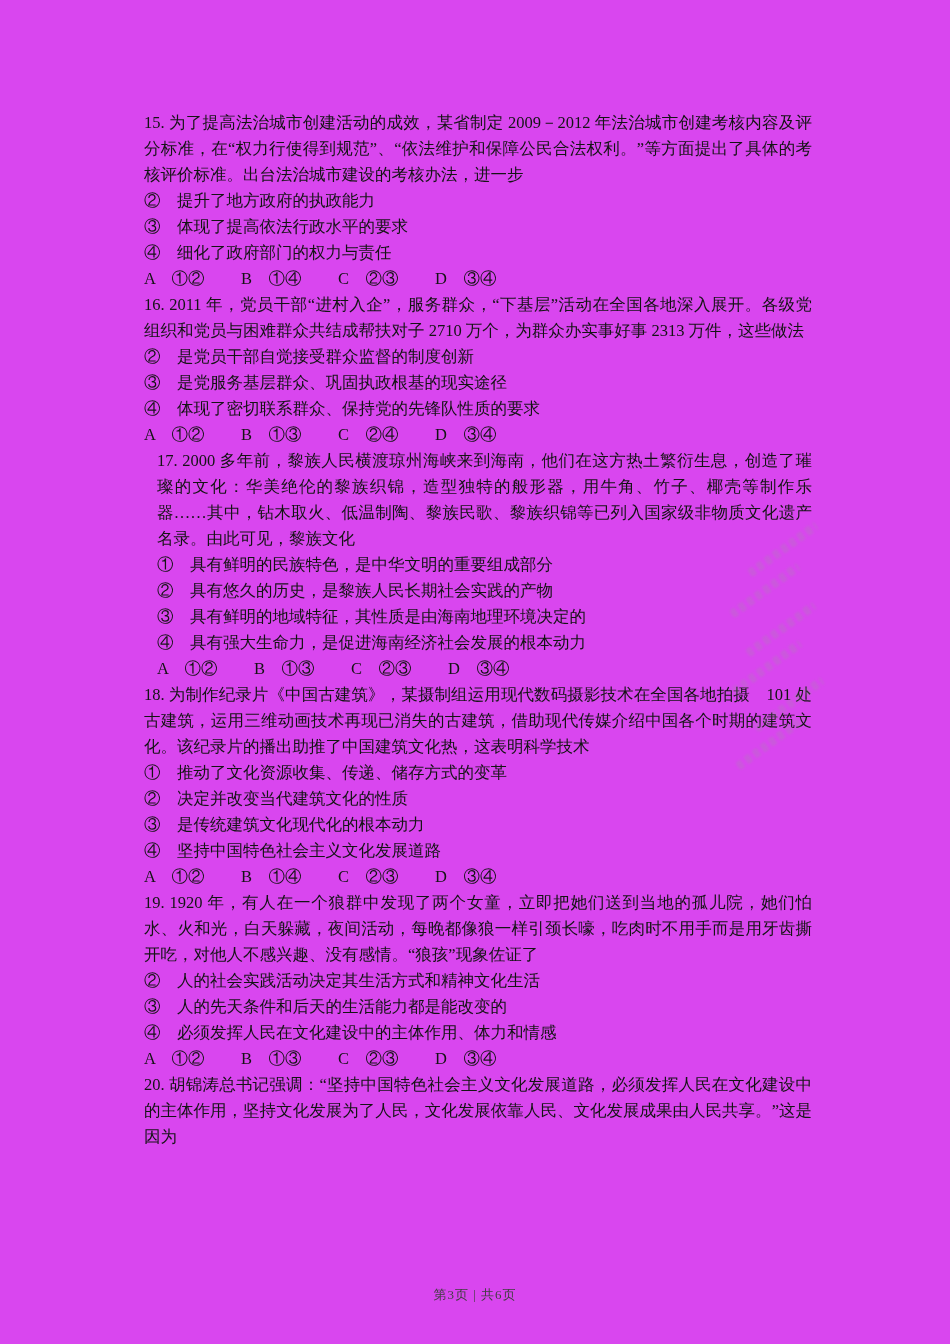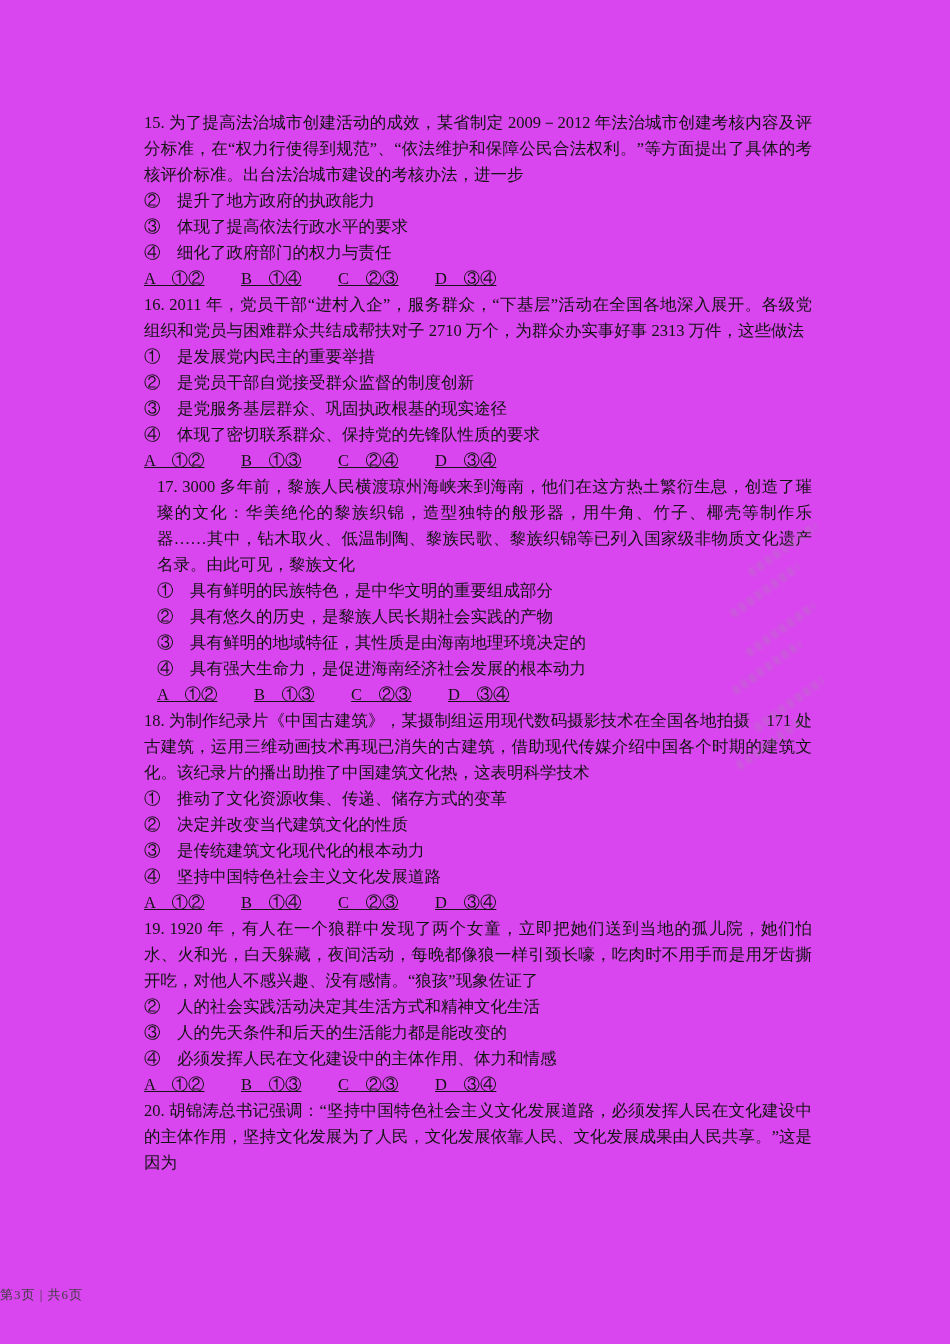--- a/index.html
+++ b/index.html
@@ -29,36 +29,35 @@
   }
   .stem {
     text-align: justify;
     text-justify: inter-ideograph;
   }
   .option {
     white-space: nowrap;
   }
   .answers {
     display: flex;
-    text-decoration: underline;
   }
   .answers span {
     display: inline-block;
     width: 97px;
     white-space: nowrap;
   }
   .question.indented {
     padding-left: 13px;
   }
   .page-footer {
     position: absolute;
     left: 0;
     bottom: 40px;
     width: 100%;
-    text-align: left;
+    text-align: center;
     font-size: 13px;
     color: #3f3f3f;
     letter-spacing: 1px;
   }
   
   .wm {
     position: absolute;
     width: 82px;
     height: 9px;
     background: repeating-linear-gradient(90deg, #9a9a9a 0 6px, transparent 6px 10px);
@@ -84,48 +83,47 @@
       <p class="answers">
         <span>A　①②</span>
         <span>B　①④</span>
         <span>C　②③</span>
         <span>D　③④</span>
       </p>
     </section>
 
     <section class="question">
       <p class="stem">16. 2011 年，党员干部“进村入企”，服务群众，“下基层”活动在全国各地深入展开。各级党组织和党员与困难群众共结成帮扶对子 2710 万个，为群众办实事好事 2313 万件，这些做法</p>
-      <p class="option">①　是发展党内民主的重要举措</p>
       <p class="option">②　是党员干部自觉接受群众监督的制度创新</p>
       <p class="option">③　是党服务基层群众、巩固执政根基的现实途径</p>
       <p class="option">④　体现了密切联系群众、保持党的先锋队性质的要求</p>
       <p class="answers">
         <span>A　①②</span>
         <span>B　①③</span>
         <span>C　②④</span>
         <span>D　③④</span>
       </p>
     </section>
 
     <section class="question indented">
-      <p class="stem">17. 3000 多年前，黎族人民横渡琼州海峡来到海南，他们在这方热土繁衍生息，创造了璀璨的文化：华美绝伦的黎族织锦，造型独特的般形器，用牛角、竹子、椰壳等制作乐器……其中，钻木取火、低温制陶、黎族民歌、黎族织锦等已列入国家级非物质文化遗产名录。由此可见，黎族文化</p>
+      <p class="stem">17. 2000 多年前，黎族人民横渡琼州海峡来到海南，他们在这方热土繁衍生息，创造了璀璨的文化：华美绝伦的黎族织锦，造型独特的般形器，用牛角、竹子、椰壳等制作乐器……其中，钻木取火、低温制陶、黎族民歌、黎族织锦等已列入国家级非物质文化遗产名录。由此可见，黎族文化</p>
       <p class="option">①　具有鲜明的民族特色，是中华文明的重要组成部分</p>
       <p class="option">②　具有悠久的历史，是黎族人民长期社会实践的产物</p>
       <p class="option">③　具有鲜明的地域特征，其性质是由海南地理环境决定的</p>
       <p class="option">④　具有强大生命力，是促进海南经济社会发展的根本动力</p>
       <p class="answers">
         <span>A　①②</span>
         <span>B　①③</span>
         <span>C　②③</span>
         <span>D　③④</span>
       </p>
     </section>
 
     <section class="question">
-      <p class="stem">18. 为制作纪录片《中国古建筑》，某摄制组运用现代数码摄影技术在全国各地拍摄　171 处古建筑，运用三维动画技术再现已消失的古建筑，借助现代传媒介绍中国各个时期的建筑文化。该纪录片的播出助推了中国建筑文化热，这表明科学技术</p>
+      <p class="stem">18. 为制作纪录片《中国古建筑》，某摄制组运用现代数码摄影技术在全国各地拍摄　101 处古建筑，运用三维动画技术再现已消失的古建筑，借助现代传媒介绍中国各个时期的建筑文化。该纪录片的播出助推了中国建筑文化热，这表明科学技术</p>
       <p class="option">①　推动了文化资源收集、传递、储存方式的变革</p>
       <p class="option">②　决定并改变当代建筑文化的性质</p>
       <p class="option">③　是传统建筑文化现代化的根本动力</p>
       <p class="option">④　坚持中国特色社会主义文化发展道路</p>
       <p class="answers">
         <span>A　①②</span>
         <span>B　①④</span>
         <span>C　②③</span>
         <span>D　③④</span>
       </p>

